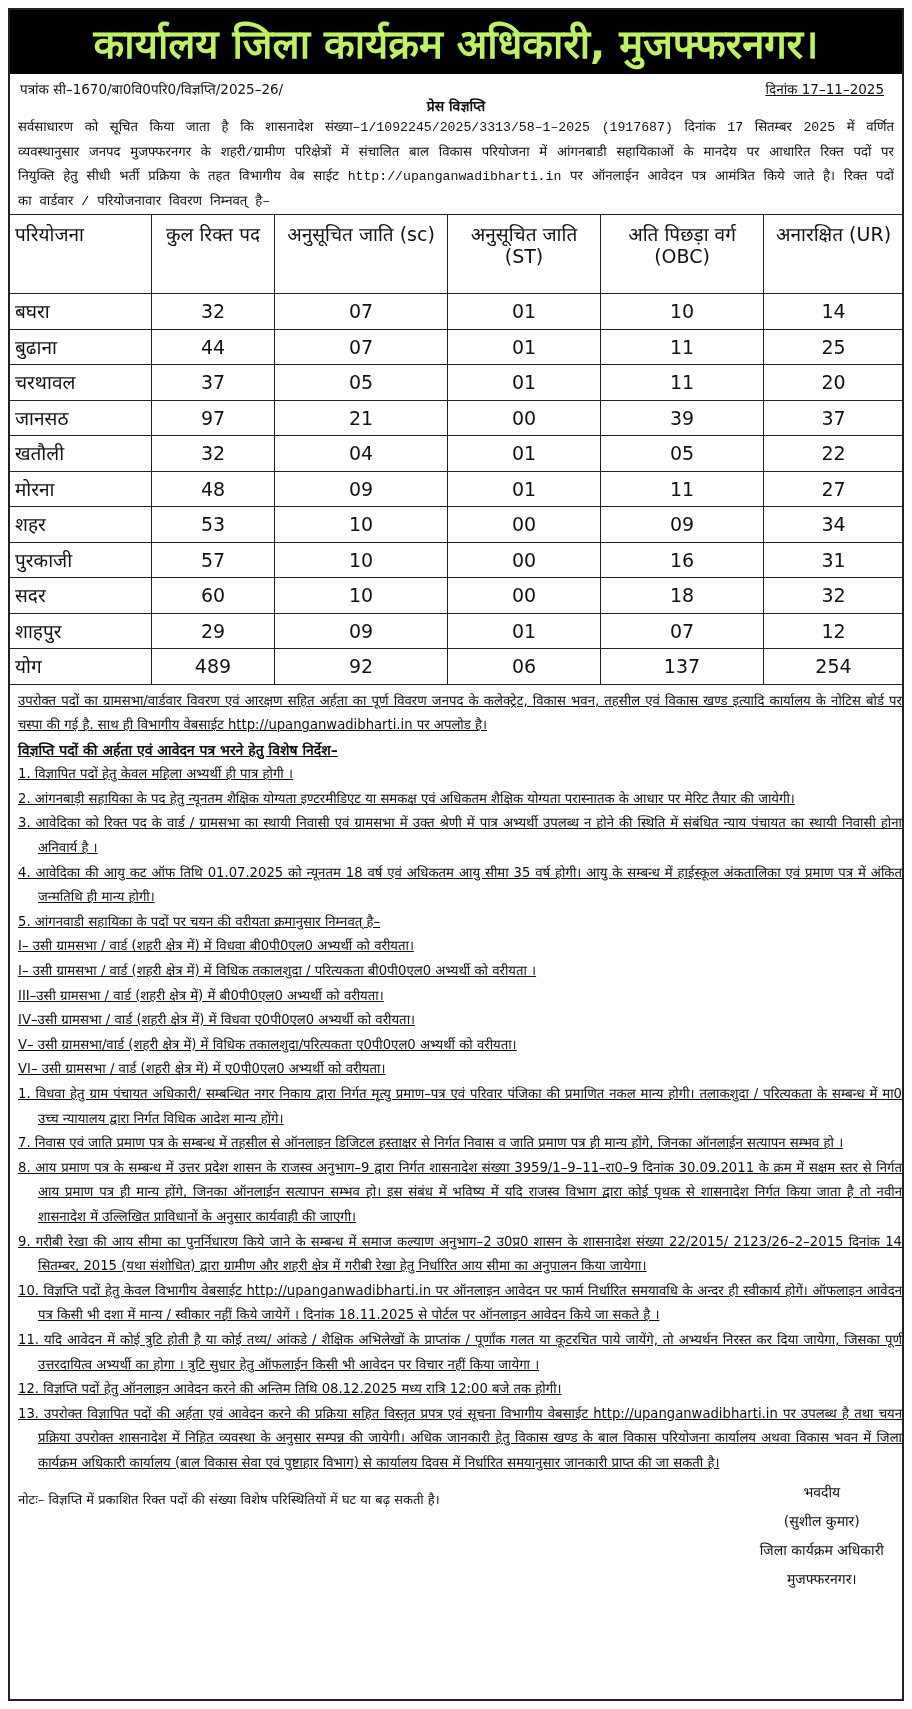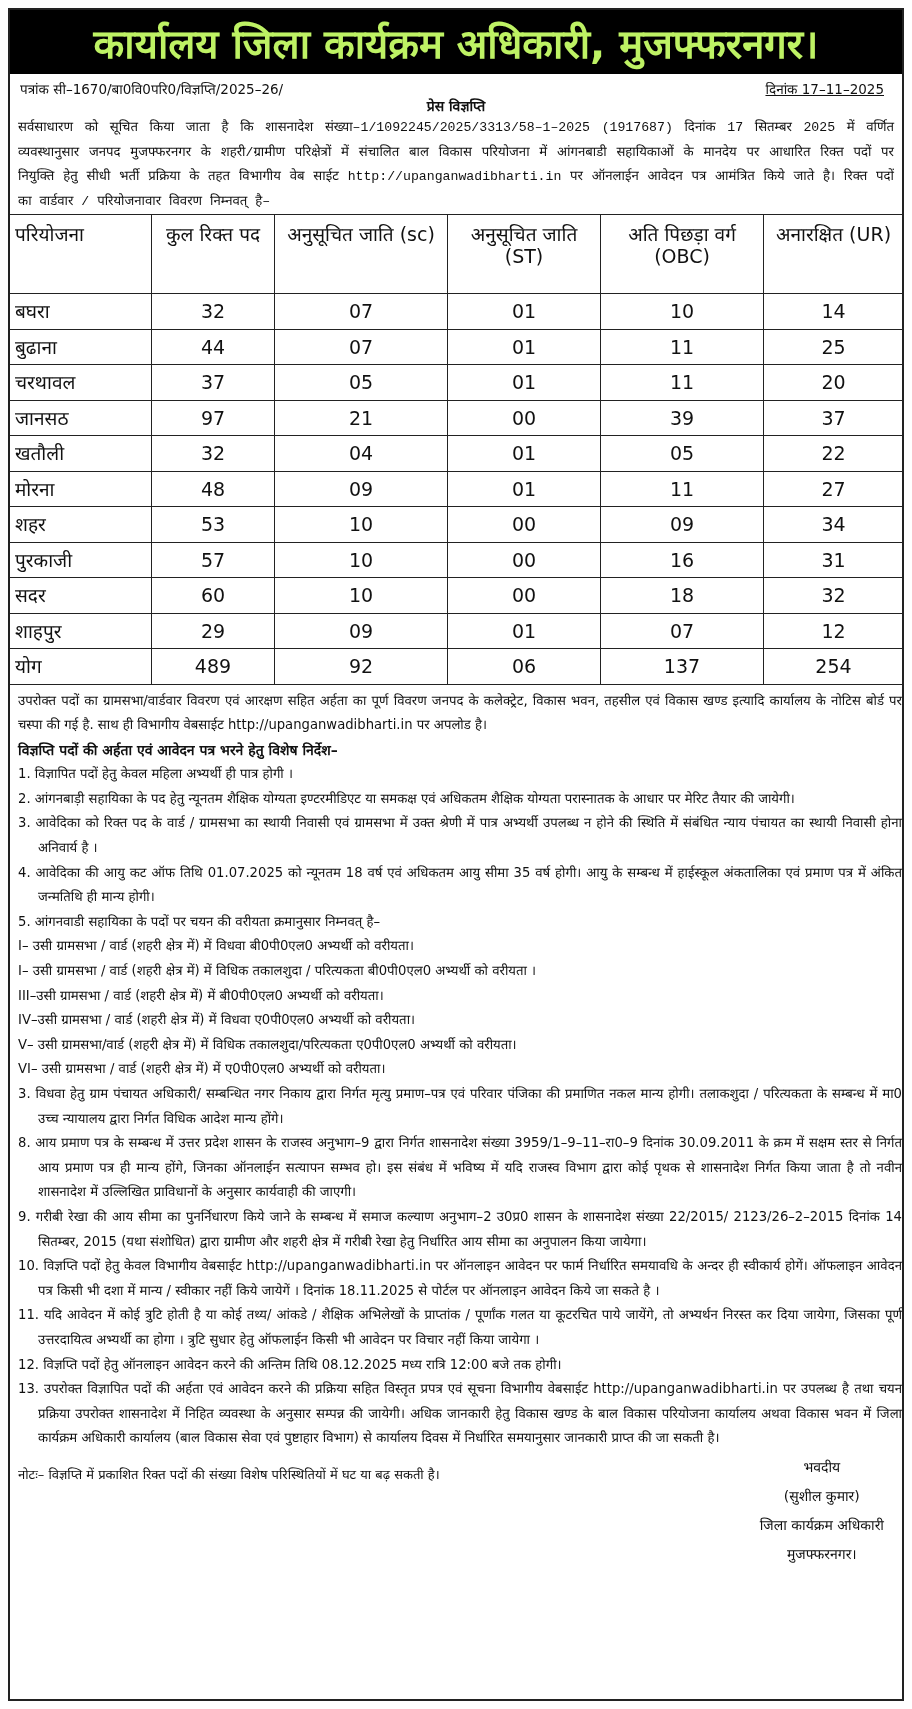--- a/index.html
+++ b/index.html
@@ -9,21 +9,21 @@
   .refrow{position:relative;height:26px;font-size:13.5px;}
   .ref-left{position:absolute;left:10px;top:6px;}
   .ref-right{position:absolute;right:18px;top:6px;text-decoration:underline;}
   .press-title{text-align:center;font-weight:bold;font-size:14px;margin-top:-4px;height:20px;}
   .para{font-size:13.2px;line-height:24.5px;padding:0 8px;text-align:justify;font-family:Liberation Mono, monospace;}
   table.vac{border-collapse:collapse;width:896px;margin-left:-2px;font-size:19px;}
   table.vac th, table.vac td{border:1.5px solid #222;padding:0 6px;font-weight:normal;}
   table.vac th{height:70px;vertical-align:top;padding-top:8px;line-height:22px;}
   table.vac td{height:34.5px;text-align:center;}
   table.vac td.name, table.vac th.name{text-align:left;}
-  .lower{font-size:13.2px;line-height:24.6px;padding:4px 0 0 8px;text-align:justify;}
+  .lower{font-size:13.2px;line-height:24.6px;padding:4px 0 0 8px;text-align:justify;text-decoration:underline;}
   .heading{font-weight:bold;font-size:14px;}
   .item{padding-left:0;}
   .footer{position:relative;height:130px;}
   .note{position:absolute;left:8px;top:14px;font-size:13px;}
   .sign{position:absolute;right:18px;top:2px;text-align:center;font-size:14px;line-height:29px;}
 </style>
 </head>
 <body>
 
 <div class="page">
@@ -152,21 +152,22 @@
       </div>
     <div id="pref-list">
         <div class="item">I– उसी ग्रामसभा / वार्ड (शहरी क्षेत्र में) में विधवा बी0पी0एल0 अभ्यर्थी को वरीयता।</div>
         <div class="item">I– उसी ग्रामसभा / वार्ड (शहरी क्षेत्र में) में विधिक तकालशुदा / परित्यकता बी0पी0एल0 अभ्यर्थी को वरीयता ।</div>
         <div class="item">III–उसी ग्रामसभा / वार्ड (शहरी क्षेत्र में) में बी0पी0एल0 अभ्यर्थी को वरीयता।</div>
         <div class="item">IV–उसी ग्रामसभा / वार्ड (शहरी क्षेत्र में) में विधवा ए0पी0एल0 अभ्यर्थी को वरीयता।</div>
         <div class="item">V– उसी ग्रामसभा/वार्ड (शहरी क्षेत्र में) में विधिक तकालशुदा/परित्यकता ए0पी0एल0 अभ्यर्थी को वरीयता।</div>
         <div class="item">VI– उसी ग्रामसभा / वार्ड (शहरी क्षेत्र में) में ए0पी0एल0 अभ्यर्थी को वरीयता।</div>
       </div>
     <div id="instr-more">
-        <div class="item" style="padding-left: 20px; text-indent: -20px;">3. विधवा हेतु ग्राम पंचायत अधिकारी/ सम्बन्धित नगर निकाय द्वारा निर्गत मृत्यु प्रमाण–पत्र एवं परिवार पंजिका की प्रमाणित नकल मान्य होगी। तलाकशुदा / परित्यकता के सम्बन्ध में मा0 उच्च न्यायालय द्वारा निर्गत विधिक आदेश मान्य होंगे।</div>
+        <div class="item" style="padding-left: 20px; text-indent: -20px;">1. विधवा हेतु ग्राम पंचायत अधिकारी/ सम्बन्धित नगर निकाय द्वारा निर्गत मृत्यु प्रमाण–पत्र एवं परिवार पंजिका की प्रमाणित नकल मान्य होगी। तलाकशुदा / परित्यकता के सम्बन्ध में मा0 उच्च न्यायालय द्वारा निर्गत विधिक आदेश मान्य होंगे।</div>
+        <div class="item" style="padding-left: 20px; text-indent: -20px;">7. निवास एवं जाति प्रमाण पत्र के सम्बन्ध में तहसील से ऑनलाइन डिजिटल हस्ताक्षर से निर्गत निवास व जाति प्रमाण पत्र ही मान्य होंगे, जिनका ऑनलाईन सत्यापन सम्भव हो ।</div>
         <div class="item" style="padding-left: 20px; text-indent: -20px;">8. आय प्रमाण पत्र के सम्बन्ध में उत्तर प्रदेश शासन के राजस्व अनुभाग–9 द्वारा निर्गत शासनादेश संख्या 3959/1–9–11–रा0–9 दिनांक 30.09.2011 के क्रम में सक्षम स्तर से निर्गत आय प्रमाण पत्र ही मान्य होंगे, जिनका ऑनलाईन सत्यापन सम्भव हो। इस संबंध में भविष्य में यदि राजस्व विभाग द्वारा कोई पृथक से शासनादेश निर्गत किया जाता है तो नवीन शासनादेश में उल्लिखित प्राविधानों के अनुसार कार्यवाही की जाएगी।</div>
         <div class="item" style="padding-left: 20px; text-indent: -20px;">9. गरीबी रेखा की आय सीमा का पुनर्निधारण किये जाने के सम्बन्ध में समाज कल्याण अनुभाग–2 उ0प्र0 शासन के शासनादेश संख्या 22/2015/ 2123/26–2–2015 दिनांक 14 सितम्बर, 2015 (यथा संशोधित) द्वारा ग्रामीण और शहरी क्षेत्र में गरीबी रेखा हेतु निर्धारित आय सीमा का अनुपालन किया जायेगा।</div>
         <div class="item" style="padding-left: 20px; text-indent: -20px;">10. विज्ञप्ति पदों हेतु केवल विभागीय वेबसाईट http://upanganwadibharti.in पर ऑनलाइन आवेदन पर फार्म निर्धारित समयावधि के अन्दर ही स्वीकार्य होगें। ऑफलाइन आवेदन पत्र किसी भी दशा में मान्य / स्वीकार नहीं किये जायेगें । दिनांक 18.11.2025 से पोर्टल पर ऑनलाइन आवेदन किये जा सकते है ।</div>
         <div class="item" style="padding-left: 20px; text-indent: -20px;">11. यदि आवेदन में कोई त्रुटि होती है या कोई तथ्य/ आंकडे / शैक्षिक अभिलेखों के प्राप्तांक / पूर्णांक गलत या कूटरचित पाये जायेंगे, तो अभ्यर्थन निरस्त कर दिया जायेगा, जिसका पूर्ण उत्तरदायित्व अभ्यर्थी का होगा । त्रुटि सुधार हेतु ऑफलाईन किसी भी आवेदन पर विचार नहीं किया जायेगा ।</div>
         <div class="item" style="padding-left: 20px; text-indent: -20px;">12. विज्ञप्ति पदों हेतु ऑनलाइन आवेदन करने की अन्तिम तिथि 08.12.2025 मध्य रात्रि 12:00 बजे तक होगी।</div>
         <div class="item" style="padding-left: 20px; text-indent: -20px;">13. उपरोक्त विज्ञापित पदों की अर्हता एवं आवेदन करने की प्रक्रिया सहित विस्तृत प्रपत्र एवं सूचना विभागीय वेबसाईट http://upanganwadibharti.in पर उपलब्ध है तथा चयन प्रक्रिया उपरोक्त शासनादेश में निहित व्यवस्था के अनुसार सम्पन्न की जायेगी। अधिक जानकारी हेतु विकास खण्ड के बाल विकास परियोजना कार्यालय अथवा विकास भवन में जिला कार्यक्रम अधिकारी कार्यालय (बाल विकास सेवा एवं पुष्टाहार विभाग) से कार्यालय दिवस में निर्धारित समयानुसार जानकारी प्राप्त की जा सकती है।</div>
       </div>
   </div>
 
   <div class="footer">

